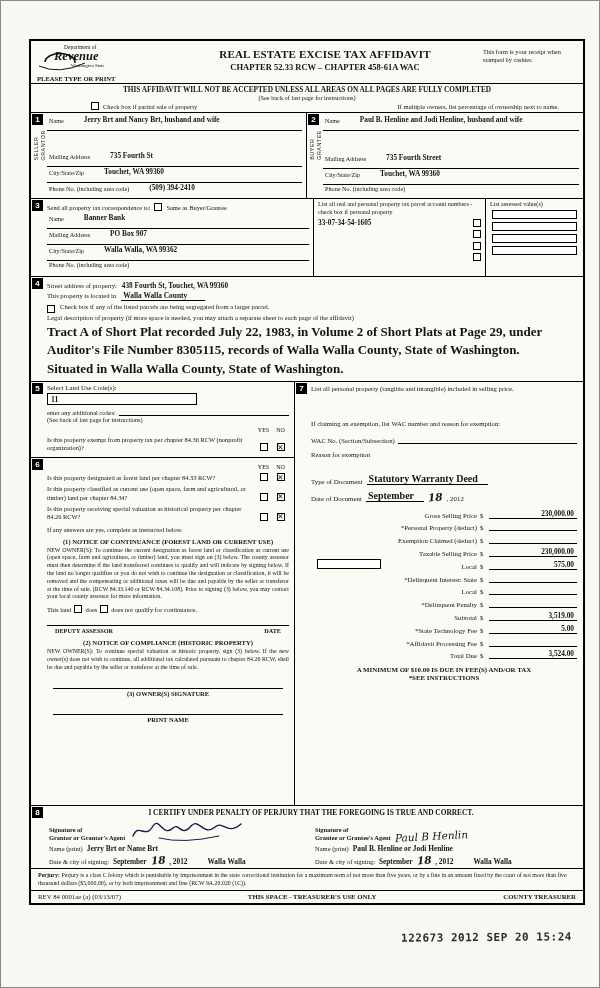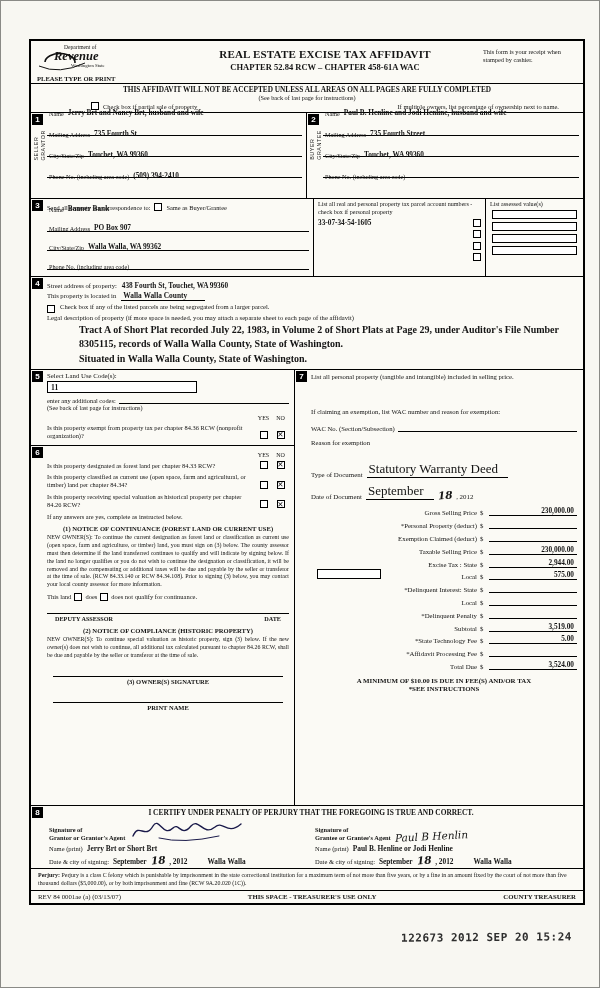--- a/index.html
+++ b/index.html
@@ -31,38 +31,38 @@
   .numbox{width:11px;height:11px;background:#000;color:#fff;font-size:8px;font-weight:bold;display:flex;align-items:center;justify-content:center;font-family:"Liberation Sans",sans-serif;flex:none;}
   .abs{position:absolute;left:1px;top:1px;}
   
   .parties{display:flex;border-top:1.5px solid #000;height:86px;}
   .party{width:50%;position:relative;padding:2px 4px 0 16px;border-right:1px solid #000;}
   .party.second{border-right:none;}
   .vlabel{position:absolute;left:2px;top:17px;display:flex;gap:1px;}
   .vlabel span{writing-mode:vertical-rl;transform:rotate(180deg);font-size:5.3px;letter-spacing:.6px;font-family:"Liberation Sans",sans-serif;color:#222;}
   .pfields{display:flex;flex-direction:column;height:100%;}
   .fgap{flex:1;}
-  .field{display:flex;align-items:flex-end;gap:4px;border-bottom:1px solid #000;min-height:13px;padding:0 2px 18px;}
+  .field{display:flex;align-items:flex-end;gap:20px;border-bottom:1px solid #000;min-height:13px;padding:0 2px 6px;}
   .field.nob{border-bottom:none;}
   .flabel{font-size:6.2px;white-space:nowrap;}
   .fvalue{font-size:7.3px;font-weight:bold;white-space:nowrap;}
   
   .sec3{display:flex;border-top:1.5px solid #000;height:78px;position:relative;padding-left:14px;}
   .s3left{width:268px;display:flex;flex-direction:column;padding:2px 4px 0 2px;}
   .s3top{display:flex;align-items:center;gap:4px;font-size:6.4px;min-height:12px;}
   .s3mid{width:172px;border-left:1px solid #000;padding:2px 4px;display:flex;flex-direction:column;}
   .s3hdr{font-size:6.1px;line-height:1.3;}
   .parcelrow{display:flex;align-items:center;justify-content:space-between;min-height:11.5px;}
   .s3right{flex:1;border-left:1px solid #000;padding:2px 4px;display:flex;flex-direction:column;}
   .valbox{border:1px solid #000;height:9px;margin:1.5px 2px;background:#fff;}
   
   .sec4{border-top:1.5px solid #000;position:relative;padding:2px 8px 3px 16px;}
   .s4row{display:flex;align-items:baseline;gap:5px;margin-top:1.5px;font-size:6.6px;}
   .uval{font-weight:bold;font-size:7.4px;border-bottom:1px solid #000;padding:0 18px 0 2px;}
-  .legal{font-weight:bold;font-size:10px;line-height:1.35;margin-top:2px;margin-left:32px;}
+  .legal{font-weight:bold;font-size:13px;line-height:1.35;margin-top:2px;}
   
   .mid{display:flex;border-top:1.5px solid #000;flex:1;}
   .leftcol{width:264px;border-right:1px solid #000;display:flex;flex-direction:column;}
   .sec5{position:relative;padding:2px 5px 5px 16px;border-bottom:1px solid #000;}
   .sec6{position:relative;padding:2px 5px 3px 16px;flex:1;display:flex;flex-direction:column;}
   .rightcol{flex:1;position:relative;padding:2px 6px 3px 16px;display:flex;flex-direction:column;}
   .s5lbl{font-size:6.8px;}
   .codebox{width:150px;height:12px;border:1px solid #000;font-weight:bold;font-size:7.6px;padding:1px 3px;margin:2px 0;background:#fff;}
   .addrow{display:flex;align-items:flex-end;gap:3px;font-size:6.4px;margin-top:1px;}
   .uline{flex:1;border-bottom:1px solid #000;height:9px;}
@@ -79,21 +79,21 @@
   .depline{border-bottom:1px solid #000;height:13px;}
   .deprow{display:flex;justify-content:space-between;font-size:6.2px;font-weight:bold;padding:1px 8px 0 8px;}
   .csig{margin-top:9px;text-align:center;}
   .csig .sline{border-bottom:1px solid #000;height:9px;margin:0 6px;}
   .csig .clabel{font-size:6.5px;font-weight:bold;margin-top:1px;}
   
   .s7p{font-size:6.7px;line-height:1.35;}
   .gap26{height:26px;}.gap10{height:10px;}
   .wacrow{display:flex;align-items:flex-end;gap:3px;font-size:6.7px;margin-top:7px;}
   .docrow{display:flex;align-items:flex-end;gap:4px;font-size:6.9px;margin-top:5px;}
-  .docval{font-weight:normal;font-size:13px;border-bottom:1px solid #000;padding:0 10px 0 2px;}
+  .docval{font-weight:bold;font-size:10px;border-bottom:1px solid #000;padding:0 10px 0 2px;}
   .hand{font-family:"DejaVu Serif",serif;font-style:italic;font-weight:bold;font-size:10.5px;line-height:.8;transform:rotate(-4deg);display:inline-block;}
   .money{margin-top:4px;}
   .mrow{display:flex;align-items:flex-end;font-size:6.8px;min-height:12.8px;position:relative;}
   .mlabel{flex:1;text-align:right;padding-right:3px;white-space:nowrap;}
   .mdollar{width:9px;}
   .mval{width:88px;border-bottom:1px solid #000;text-align:right;font-weight:bold;font-size:7.3px;padding-right:3px;}
   .boxl{position:absolute;left:6px;bottom:1px;width:64px;height:10px;border:1px solid #000;background:#fff;}
   .minnote{font-size:6.9px;font-weight:bold;text-align:center;margin-top:7px;}
   .seeinstr{font-size:6.9px;font-weight:bold;text-align:center;margin-top:1px;}
   
@@ -132,21 +132,21 @@
             <path d="M2,21 q20,9 46,-3" fill="none" stroke="#111" stroke-width="1"></path>
           </svg>
           <span class="lt1">Department of</span>
           <span class="lt2">Revenue</span>
           <span class="lt3">Washington State</span>
         </div>
         <div class="type-print">PLEASE TYPE OR PRINT</div>
       </div>
       <div class="title-col">
         <div class="title">REAL ESTATE EXCISE TAX AFFIDAVIT</div>
-        <div class="subtitle">CHAPTER 52.84 RCW – CHAPTER 458-61A WAC</div>
+        <div class="subtitle">CHAPTER 52.33 RCW – CHAPTER 458-61A WAC</div>
       </div>
       <div class="receipt">This form is your receipt when stamped by cashier.</div>
     </div>
     <div class="warning">THIS AFFIDAVIT WILL NOT BE ACCEPTED UNLESS ALL AREAS ON ALL PAGES ARE FULLY COMPLETED</div>
     <div class="seeback">(See back of last page for instructions)</div>
     <div class="cbrow">
       <span class="cb">
           <span></span>
         </span>
       <span>Check box if partial sale of property</span>
@@ -441,25 +441,20 @@
               <span class="mlabel">Exemption Claimed (deduct)</span>
               <span class="mdollar">$</span>
               <span class="mval"></span>
             </div>
           <div class="mrow">
               <span class="mlabel">Taxable Selling Price</span>
               <span class="mdollar">$</span>
               <span class="mval">230,000.00</span>
             </div>
           <div class="mrow">
-              <span class="mlabel">Excise Tax : State</span>
-              <span class="mdollar">$</span>
-              <span class="mval">2,944.00</span>
-            </div>
-          <div class="mrow">
               <span class="boxl"></span>
               <span class="mlabel">Local</span>
               <span class="mdollar">$</span>
               <span class="mval">575.00</span>
             </div>
           <div class="mrow">
               <span class="mlabel">*Delinquent Interest: State</span>
               <span class="mdollar">$</span>
               <span class="mval"></span>
             </div>
@@ -512,21 +507,21 @@
             </div>
             <div class="sigval">
               <svg width="120" height="24" viewBox="0 0 120 24">
                 <path d="M4,18 C10,4 16,22 24,8 C30,-2 34,20 44,10 C50,4 52,20 62,8 C70,-1 74,19 86,9 C94,2 98,18 112,6" fill="none" stroke="#1a1a4a" stroke-width="1.4" stroke-linecap="round"></path>
                 <path d="M30,20 q24,6 60,-2" fill="none" stroke="#1a1a4a" stroke-width="1" stroke-linecap="round"></path>
               </svg>
             </div>
           </div>
           <div class="namerow">
             <span>Name (print)</span>
-            <span class="nval">Jerry Brt or Short Brt</span>
+            <span class="nval">Jerry Brt or Name Brt</span>
           </div>
           <div class="drow">
             <span>Date &amp; city of signing:</span>
             <span class="dbold">September</span>
             <span class="hand">18</span>
             <span class="dbold">, 2012</span>
             <span class="dcity">Walla Walla</span>
           </div>
         </div>
         <div class="sigcol">

